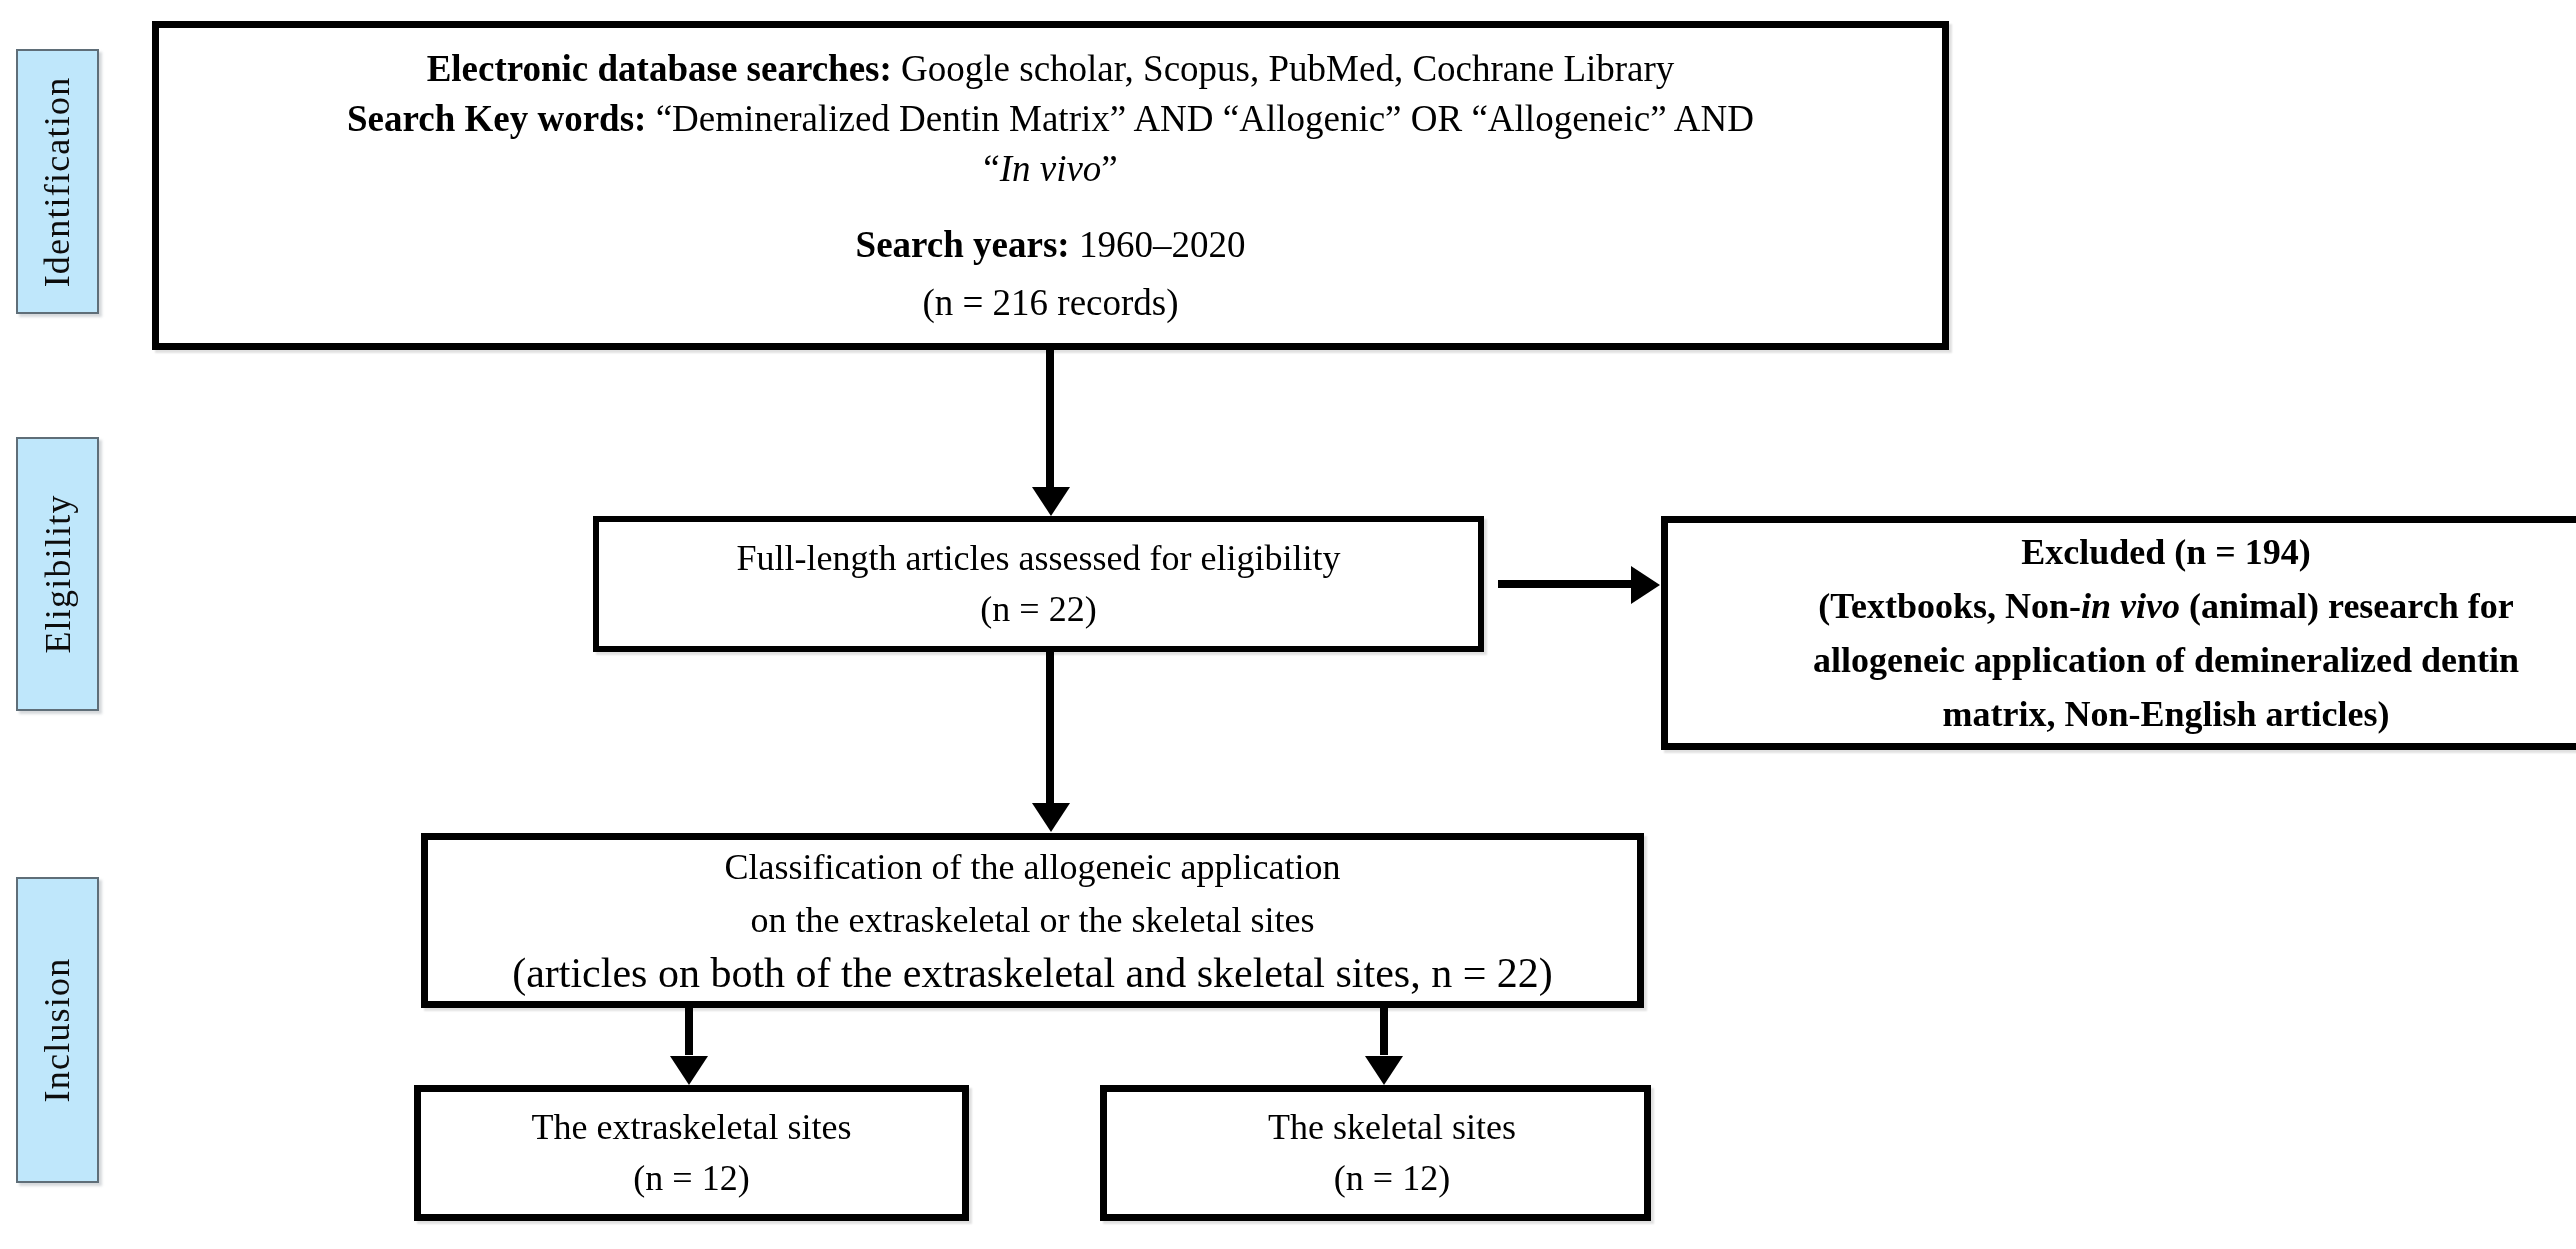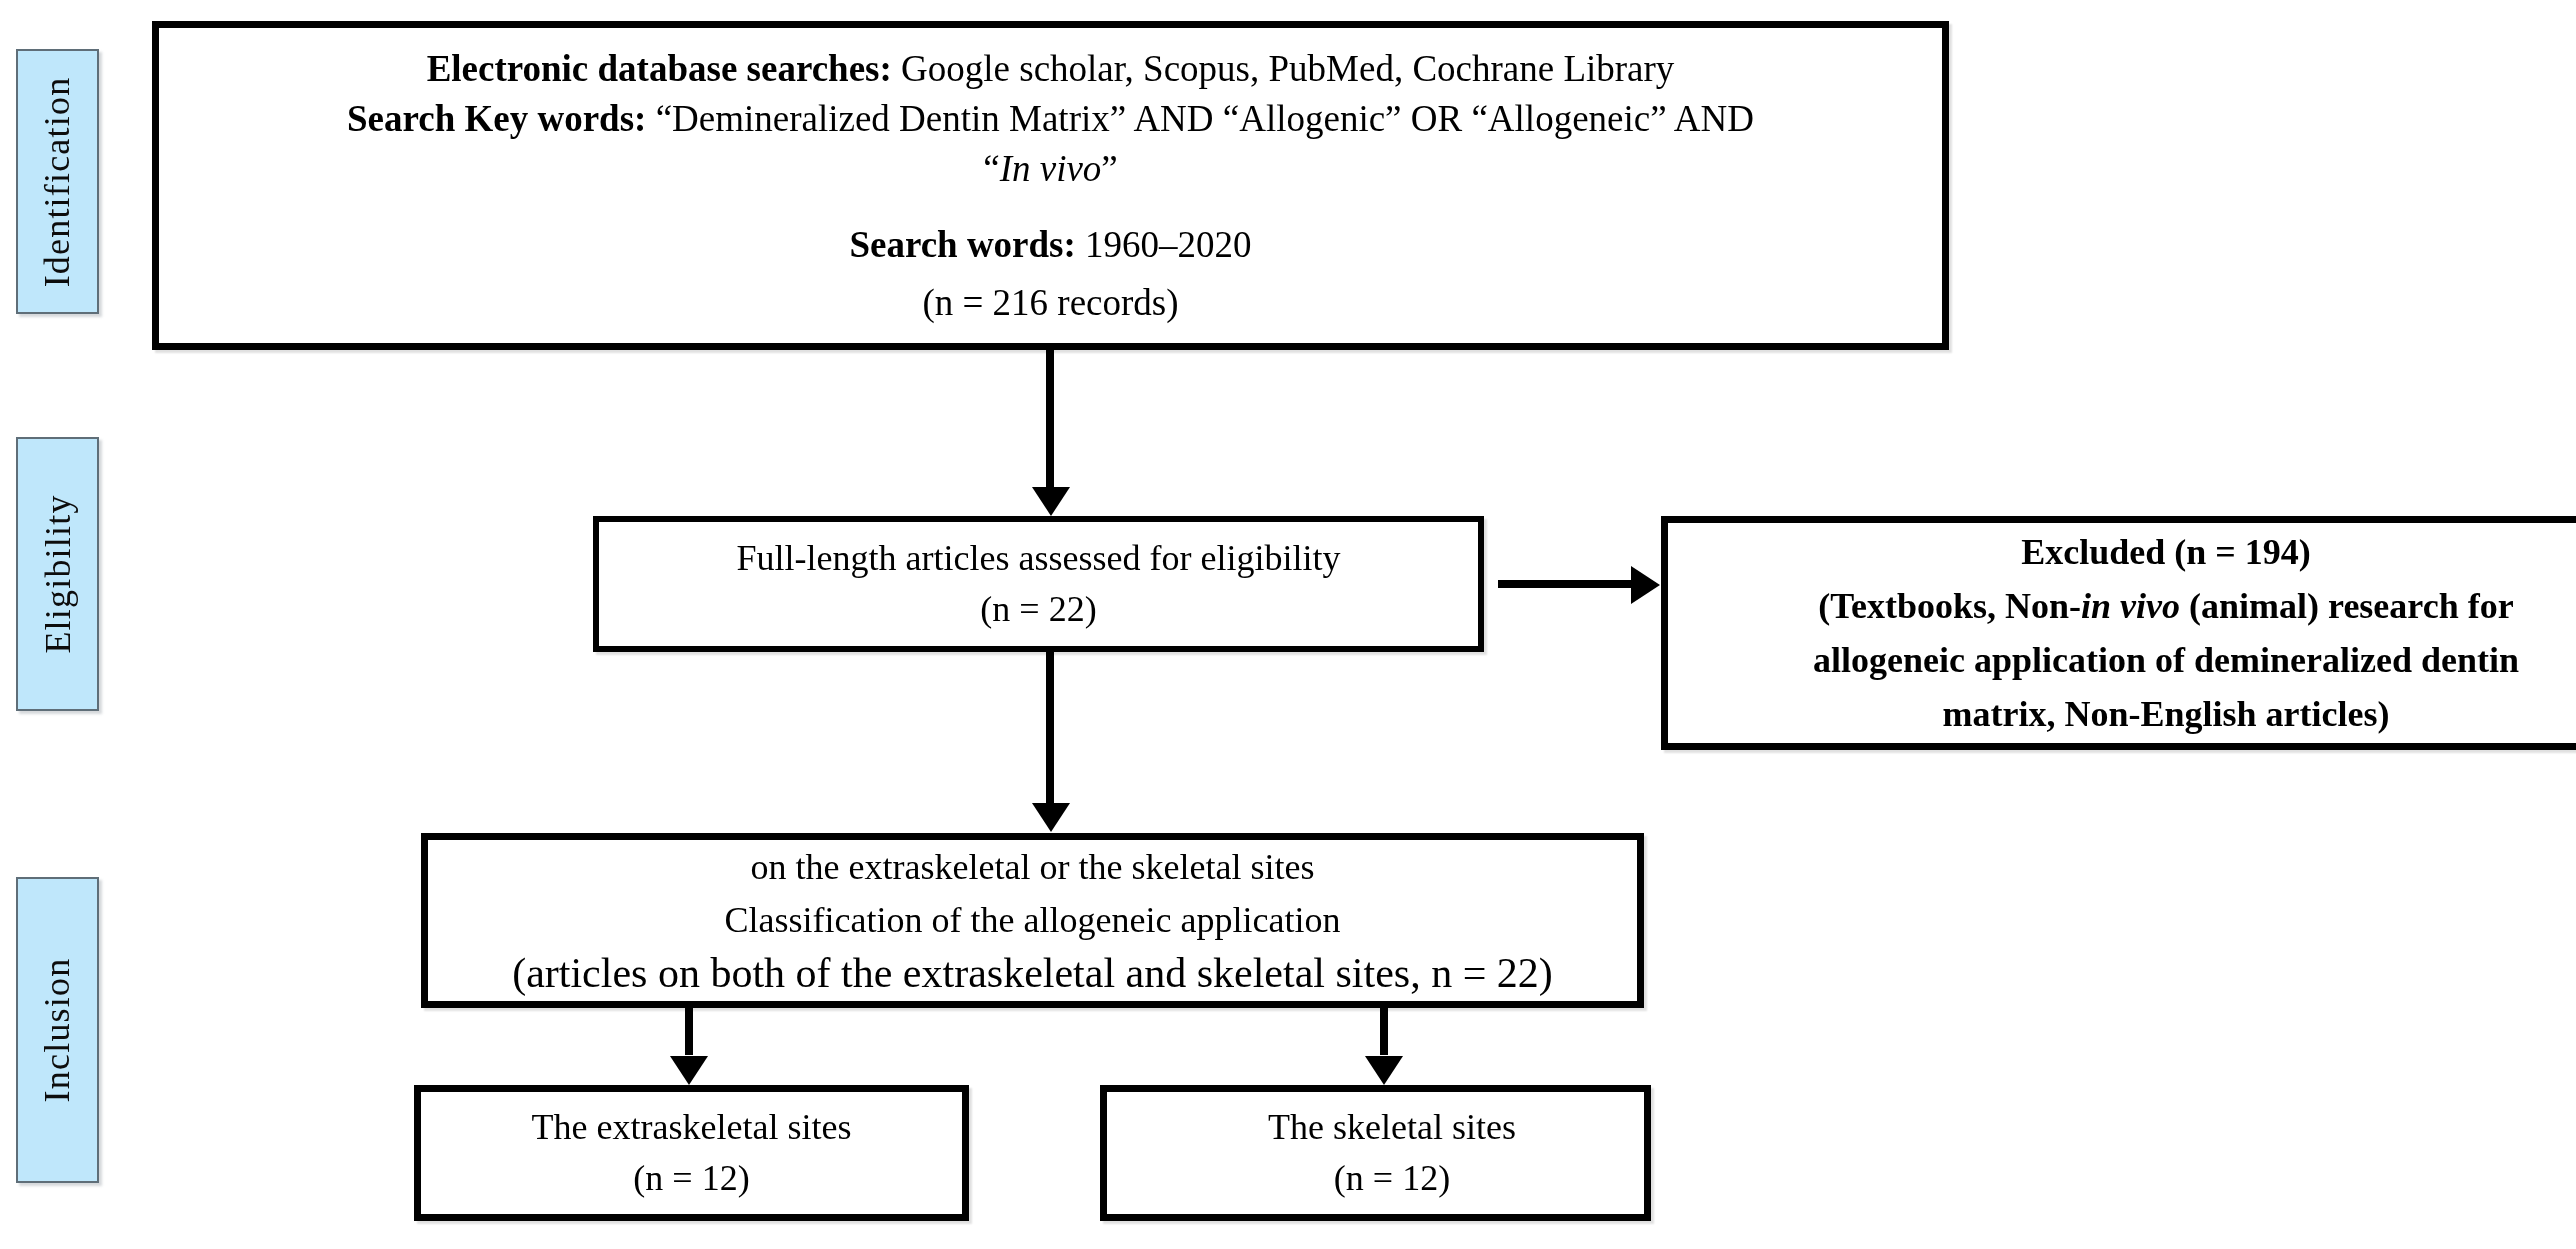--- a/index.html
+++ b/index.html
@@ -96,21 +96,21 @@
     <div class="row">
       <span class="b">Electronic database searches:</span><span> Google scholar, Scopus, PubMed, Cochrane Library</span>
     </div>
     <div class="row">
       <span class="b">Search Key words:</span><span> “Demineralized Dentin Matrix” AND “Allogenic” OR “Allogeneic” AND</span>
     </div>
     <div class="row">
       <span>“</span><span class="i">In vivo</span><span>”</span>
     </div>
     <div class="row gap">
-      <span class="b">Search words:</span><span> 1960–2020</span>
+      <span class="b">Search years:</span><span> 1960–2020</span>
     </div>
     <div class="row gap2">
       <span>(n = 216 records)</span>
     </div>
   </div>
 
   <div class="vline" style="left:1046px; top:350px; height:137px;"></div>
   <div class="head-down" style="left:1032px; top:487px;"></div>
 
   <div class="fbox" id="box-eligibility">
@@ -127,22 +127,22 @@
       <span>(Textbooks, Non-</span><span class="i">in vivo</span><span> (animal) research for</span>
     </div>
     <div class="row">allogeneic application of demineralized dentin</div>
     <div class="row">matrix, Non-English articles)</div>
   </div>
 
   <div class="vline" style="left:1046px; top:652px; height:151px;"></div>
   <div class="head-down" style="left:1032px; top:803px;"></div>
 
   <div class="fbox" id="box-classification">
+    <div class="row">Classification of the allogeneic application</div>
     <div class="row">on the extraskeletal or the skeletal sites</div>
-    <div class="row">Classification of the allogeneic application</div>
     <div class="row small">(articles on both of the extraskeletal and skeletal sites, n = 22)</div>
   </div>
 
   <div class="vline" style="left:685px; top:1007px; height:48px;"></div>
   <div class="head-down" style="left:670px; top:1056px;"></div>
 
   <div class="vline" style="left:1380px; top:1007px; height:48px;"></div>
   <div class="head-down" style="left:1365px; top:1056px;"></div>
 
   <div class="fbox" id="box-extraskeletal">

